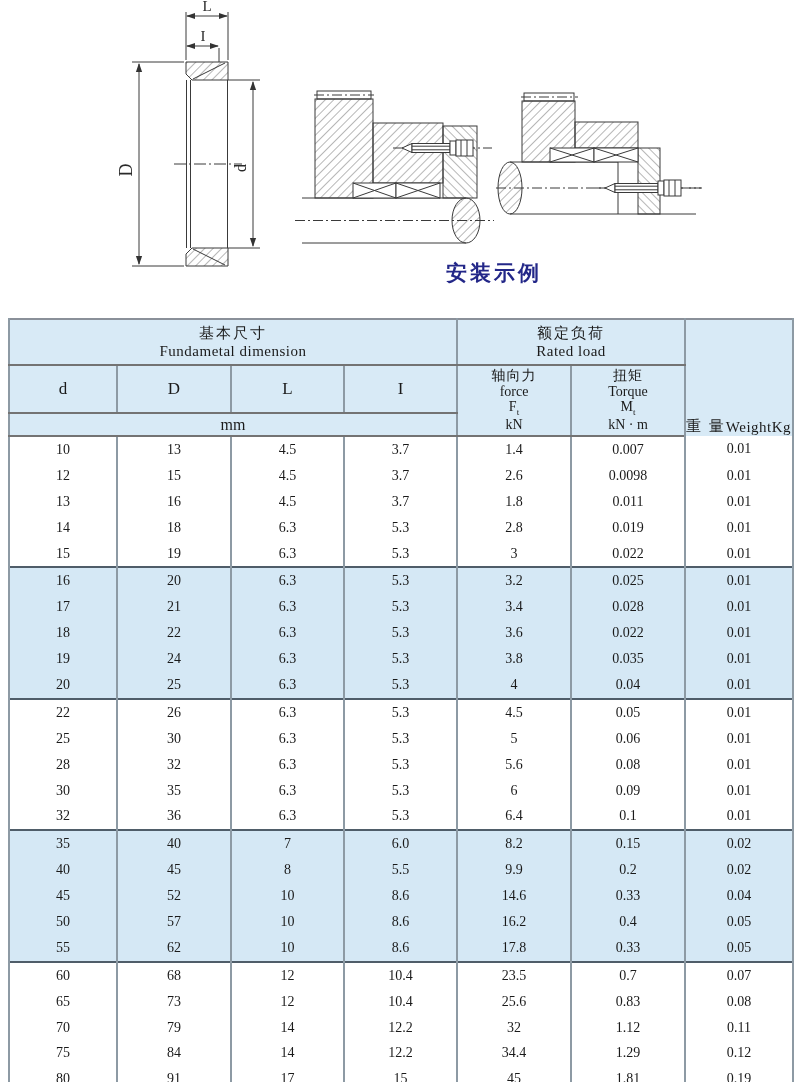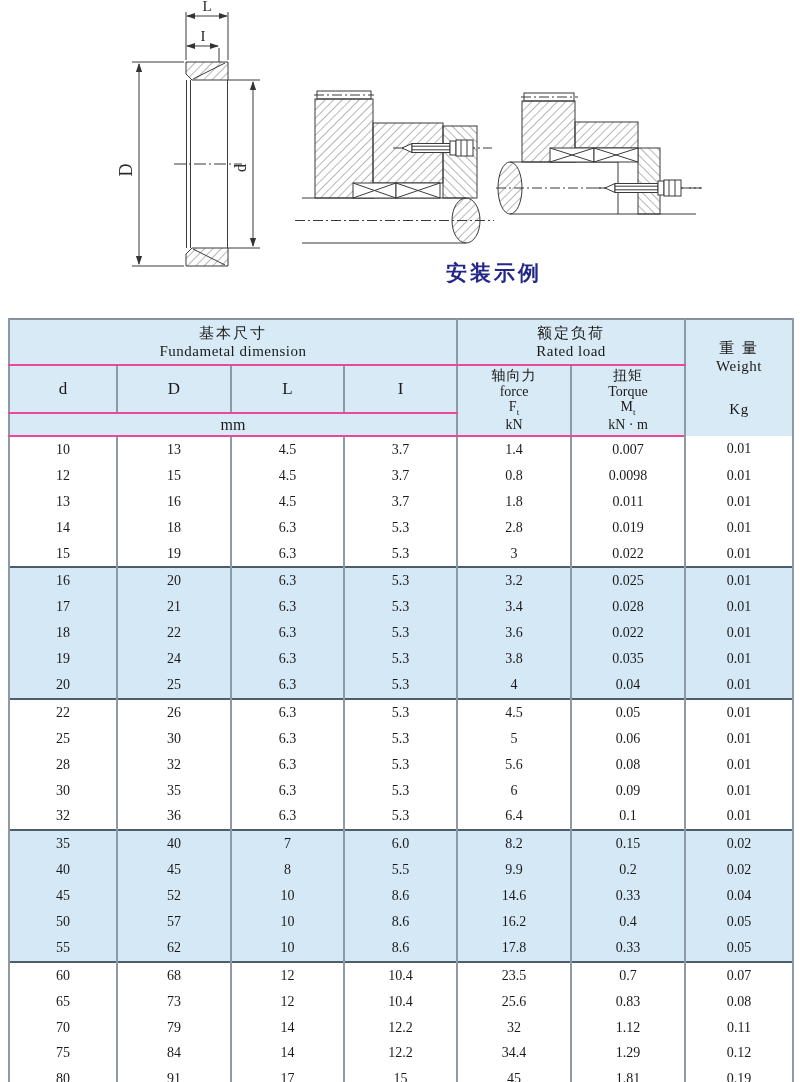--- a/index.html
+++ b/index.html
@@ -28,35 +28,35 @@
     position:absolute; left:8px; top:318px; width:784px; height:760px;
     border-collapse:collapse; table-layout:fixed; background:#ffffff;
     border:2px solid #8a9099;
   }
   .spec th, .spec td {
     border-left:2px solid #8d9aa4; border-right:2px solid #8d9aa4;
     padding:0; text-align:center; vertical-align:middle;
     font-weight:normal;
   }
   .spec thead th { background:#d8eaf6; }
-  .spec .dark-b { border-bottom:2px solid #ec4899; }
+  .spec .dark-b { border-bottom:2px solid #737373; }
   .spec tr.h1 th { height:44px; }
   .spec tr.h2 th { height:46px; }
   .spec tr.h3 th { height:21px; }
   .spec tbody td { height:25.9px; font-size:14px; }
   .spec tbody tr.shaded td { background:#d5e8f5; }
   .spec tbody tr.group-start td { border-top:2px solid #4f5d69; }
 
   .zh  { font-size:15px; letter-spacing:2px; }
   .en  { font-size:15px; letter-spacing:0.5px; }
   .big { font-size:17px; }
   .compact { font-size:14px; line-height:1.12;font-family:Liberation Serif, serif; }
   .compact .zh { font-size:14px; letter-spacing:1px; }
   sub { font-size:9px; }
-  .wt-cell { display:flex; flex-direction:column; justify-content:flex-start; align-items:center; height:100%; padding-top:19px; box-sizing:border-box; }
+  .wt-cell { display:flex; flex-direction:row; justify-content:flex-start; align-items:flex-end; height:100%; padding-top:19px; box-sizing:border-box; }
   .wt-cell .sp { margin-top:26px; }
 </style>
 </head>
 <body>
 
 <svg id="dim-drawing" class="svg-abs" viewBox="0 0 202 292">
   <defs>
     <pattern id="hat" width="6" height="6" patternUnits="userSpaceOnUse" patternTransform="rotate(45)">
       <line x1="0" y1="0" x2="0" y2="6" stroke="#4a4a4a" stroke-width="0.8"></line>
     </pattern>
@@ -238,21 +238,21 @@
         <td>3.7</td>
         <td>1.4</td>
         <td>0.007</td>
         <td>0.01</td>
       </tr>
       <tr>
         <td>12</td>
         <td>15</td>
         <td>4.5</td>
         <td>3.7</td>
-        <td>0.8</td>
+        <td>2.6</td>
         <td>0.0098</td>
         <td>0.01</td>
       </tr>
       <tr>
         <td>13</td>
         <td>16</td>
         <td>4.5</td>
         <td>3.7</td>
         <td>1.8</td>
         <td>0.011</td>

